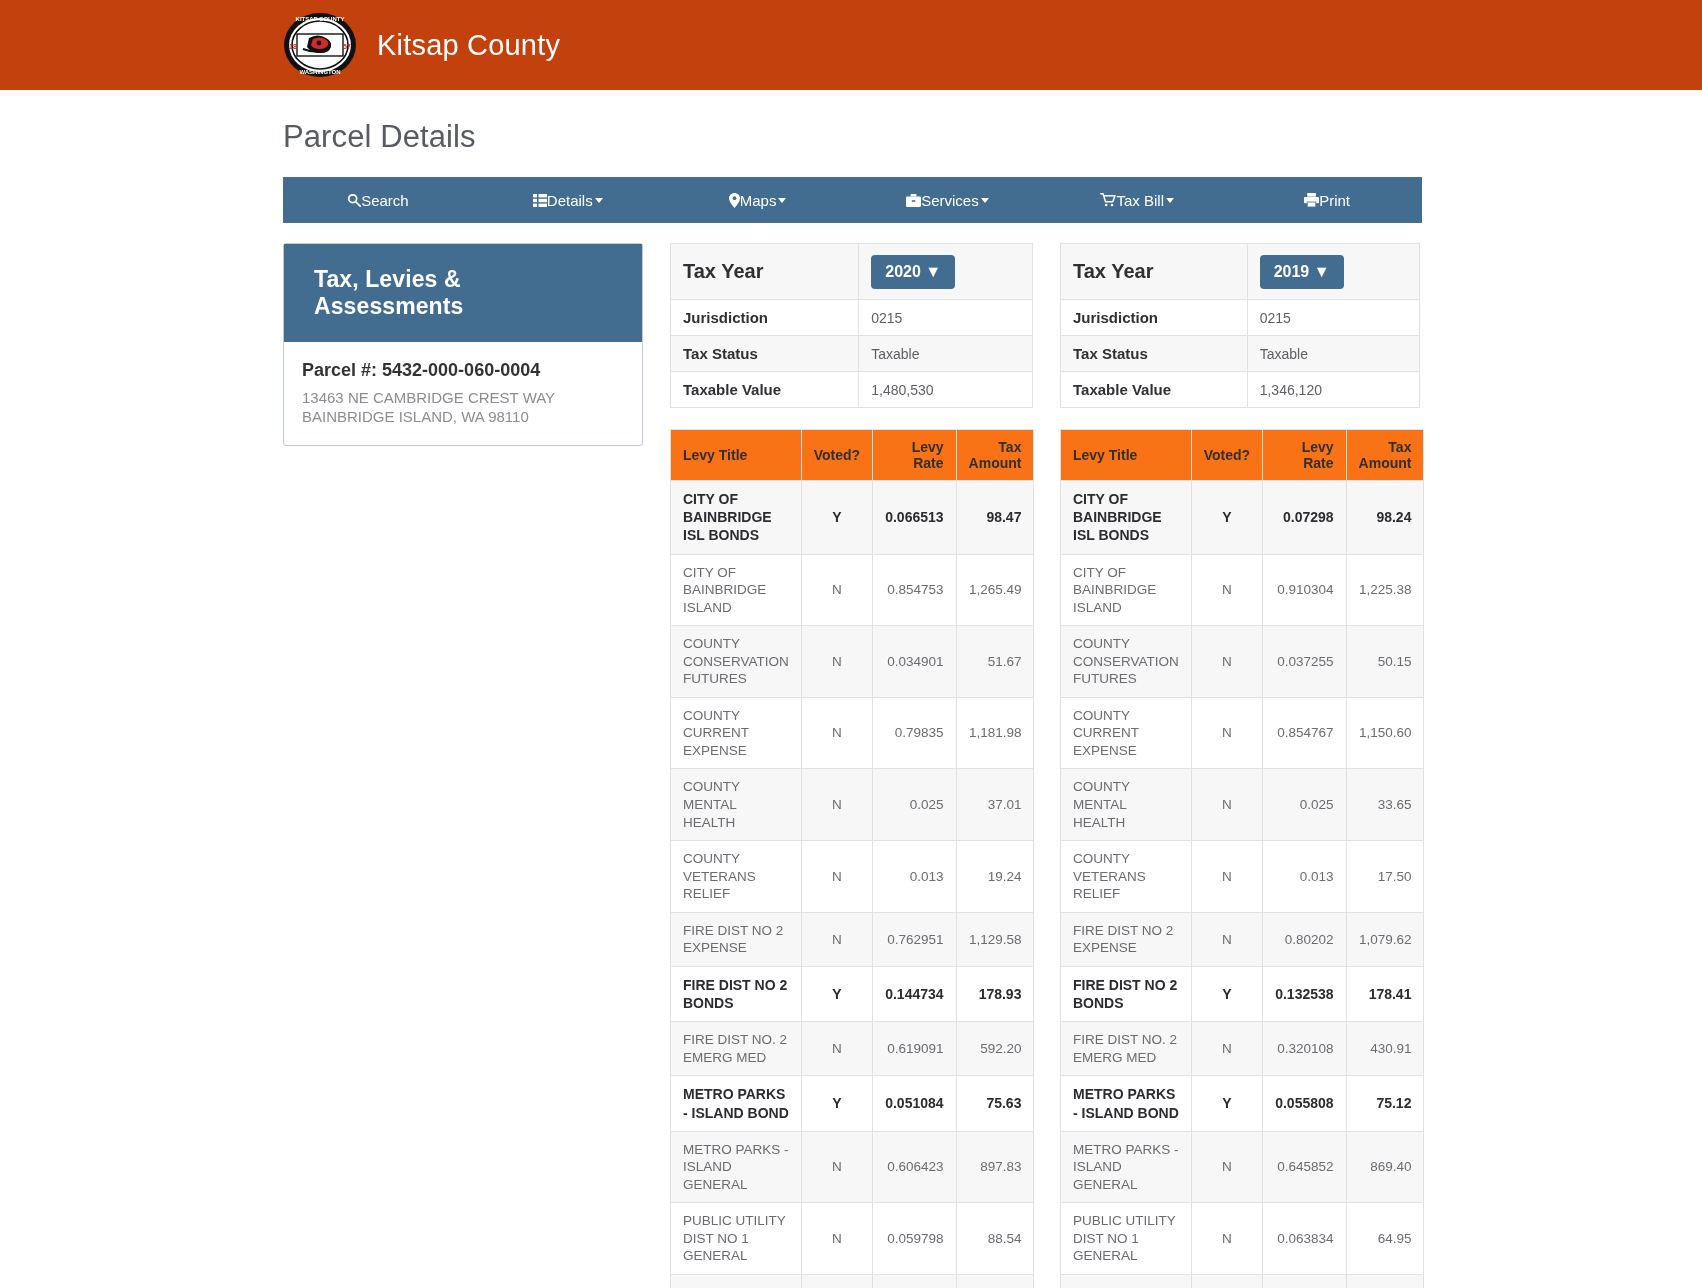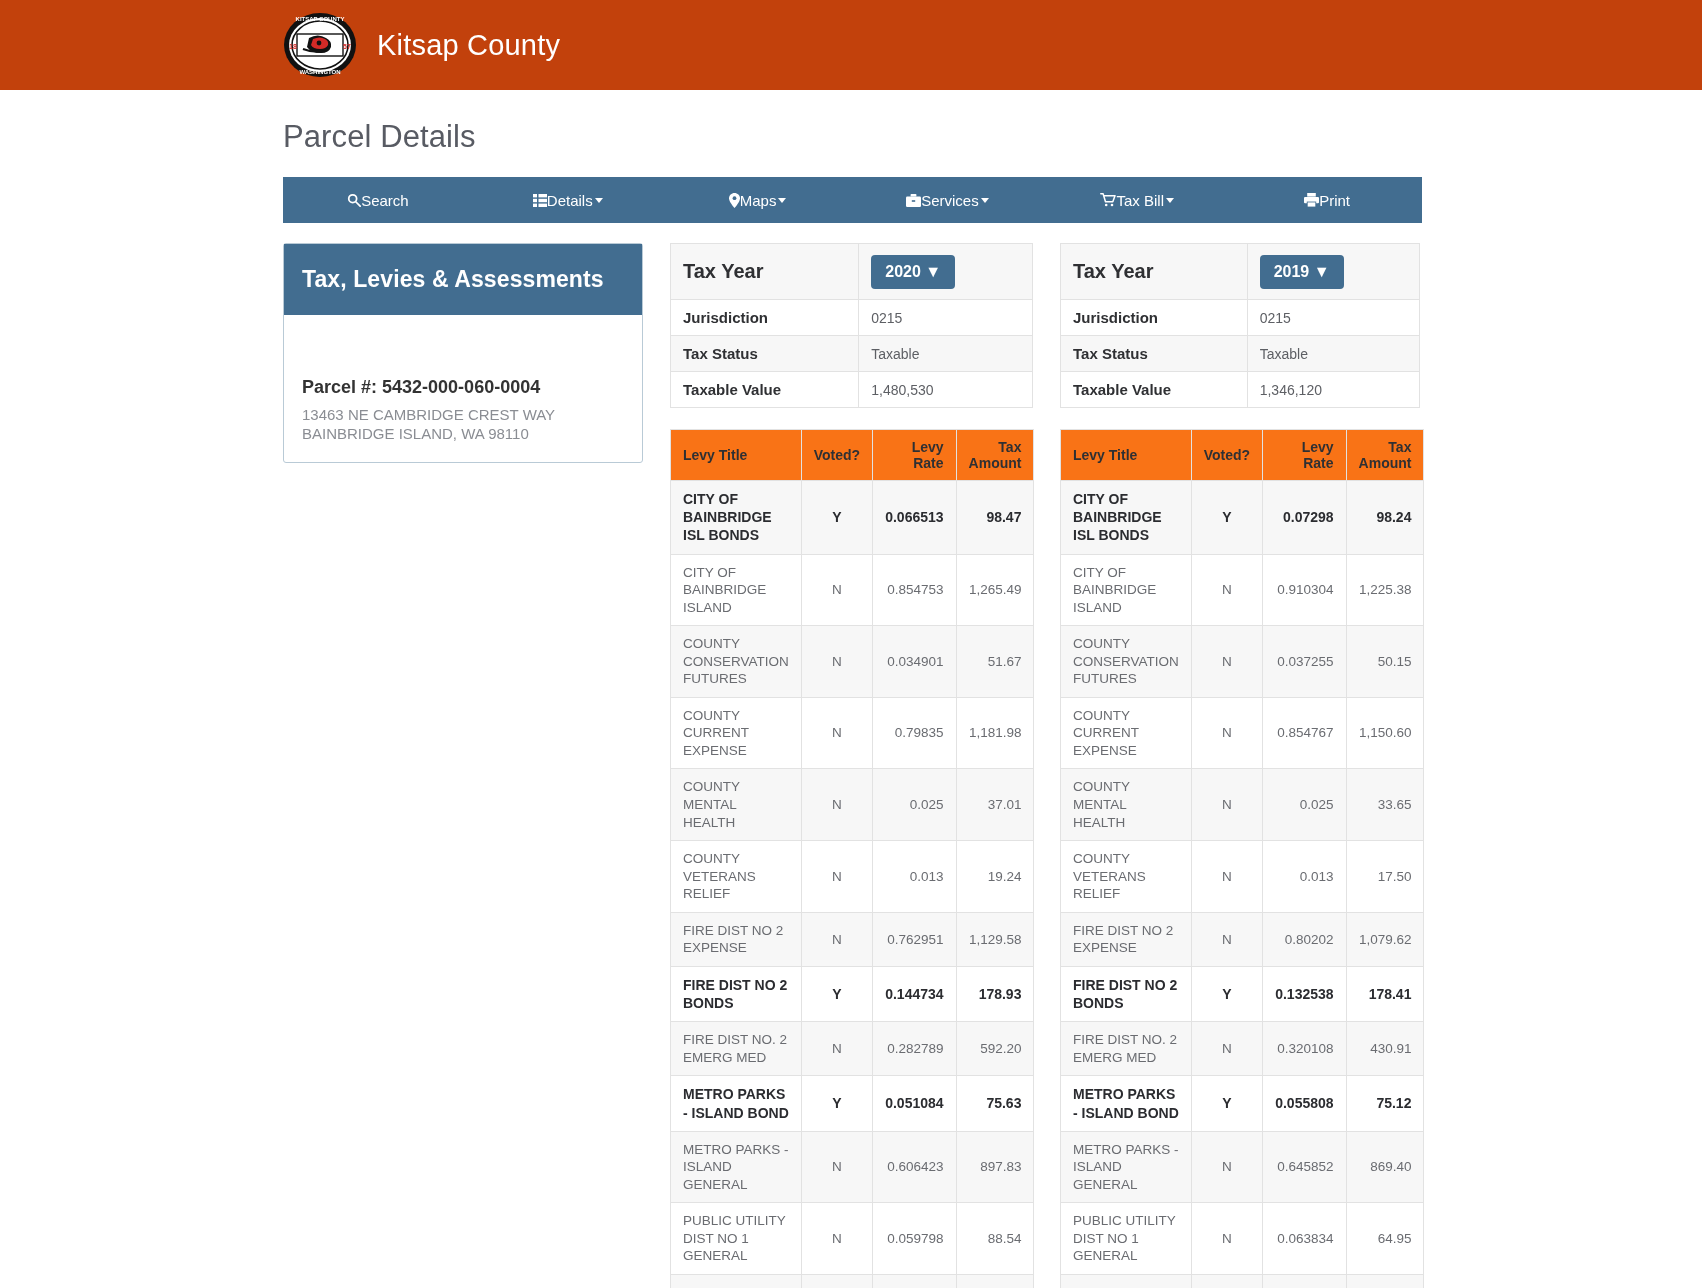--- a/index.html
+++ b/index.html
@@ -88,26 +88,26 @@
 
   
   .card {
     border: 1px solid #b9cad6;
     background: #ffffff;
     border-radius: 3px;
   }
   .card-head {
     background: #426d90;
     color: #ffffff;
-    padding: 22px 18px;
+    padding: 22px 30px;
     font-size: 23px;
     font-weight: 700;
     letter-spacing: .1px;
   }
-  .card-body { padding: 18px; margin-top: 44px; }
+  .card-body { padding: 18px; }
   .parcel-no {
     font-size: 18px;
     font-weight: 700;
     color: #333333;
     margin-bottom: 8px;
   }
   .parcel-addr {
     font-size: 15px;
     color: #8a8d93;
     line-height: 1.26;
@@ -383,21 +383,21 @@
             </tr>
             <tr class="voted">
               <td>FIRE DIST NO 2 BONDS</td>
               <td class="ctr">Y</td>
               <td class="num">0.144734</td>
               <td class="num">178.93</td>
             </tr>
             <tr>
               <td>FIRE DIST NO. 2 EMERG MED</td>
               <td class="ctr">N</td>
-              <td class="num">0.282789</td>
+              <td class="num">0.619091</td>
               <td class="num">592.20</td>
             </tr>
             <tr class="voted">
               <td>METRO PARKS - ISLAND BOND</td>
               <td class="ctr">Y</td>
               <td class="num">0.051084</td>
               <td class="num">75.63</td>
             </tr>
             <tr>
               <td>METRO PARKS - ISLAND GENERAL</td>

